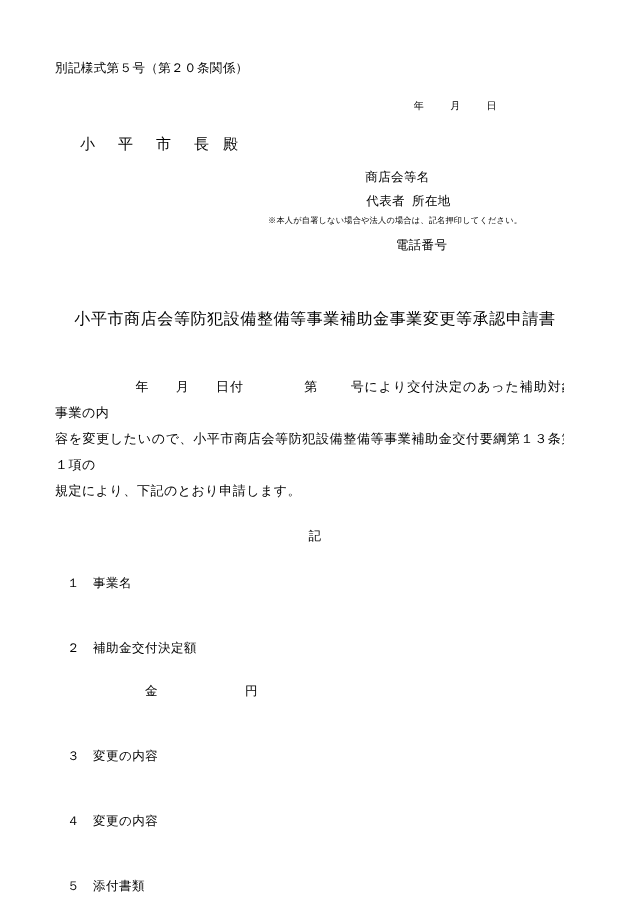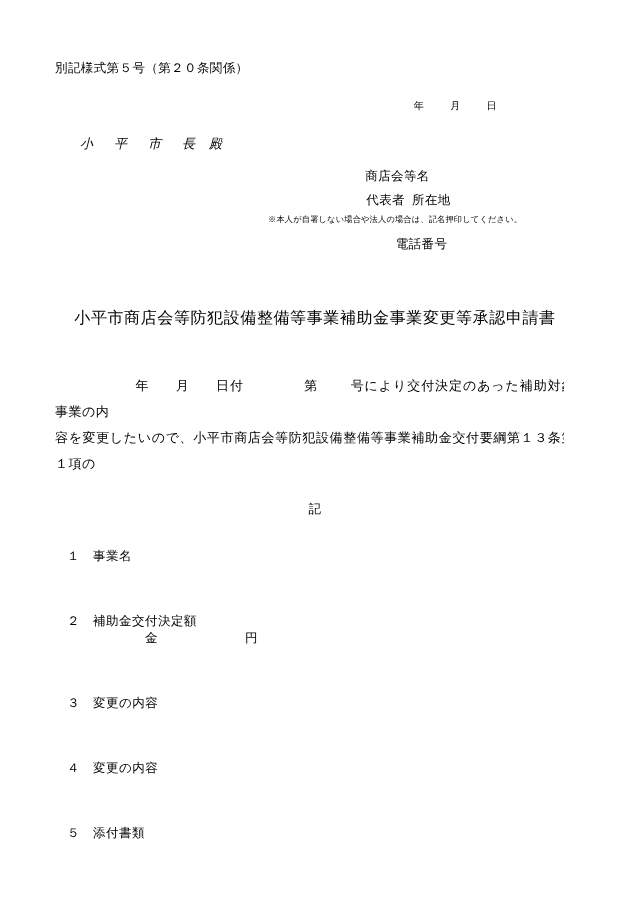--- a/index.html
+++ b/index.html
@@ -34,25 +34,24 @@
   }
   .date-line {
     font-size: 10px;
     text-align: right;
     padding-right: 78px;
     margin: 0 0 22px 0;
     letter-spacing: 0.4px;
   }
   .date-line .sp { display: inline-block; width: 26px; }
   .addressee {
-    font-size: 13px;
+    font-size: 15px;
     margin: 0 0 12px 0;
     padding-left: 25px;
     letter-spacing: 4px;
-    font-style: italic;
   }
   .addressee .honorific {
     letter-spacing: 0.4px;
     margin-left: 10px;
   }
   .applicant-block {
     padding-left: 165px;
     font-size: 12.5px;
     line-height: 1.9;
     letter-spacing: 0.4px;
@@ -103,20 +102,21 @@
     font-size: 12.5px;
     letter-spacing: 0.5px;
   }
   .item {
     padding-left: 12px;
     margin-bottom: 48px;
   }
   .item .num { display: inline-block; width: 26px; }
   .item-sub {
     padding-left: 78px;
+    margin-top: 26px;
   }
   .item-sub .kin { display: inline-block; width: 100px; }
   .item:last-child { margin-bottom: 0; }
 </style>
 </head>
 <body>
 
 <div class="page">
   <div class="doc">
 
@@ -145,20 +145,21 @@
       <div class="applicant-row phone-indent">
         <span>電話番号</span>
       </div>
     </div>
 
     <div class="doc-title">小平市商店会等防犯設備整備等事業補助金事業変更等承認申請書</div>
 
     <div class="body-para">
       <span class="lead"></span><span>年</span><span class="gap-s"></span><span>月</span><span class="gap-s"></span><span>日付</span><span class="gap-m"></span><span>第</span><span class="gap-l"></span><span>号により交付決定のあった補助対象事業の内</span><br>
       <span>容を変更したいので、小平市商店会等防犯設備整備等事業補助金交付要綱第１３条第１項の</span><br>
+      <span>規定により、下記のとおり申請します。</span>
     </div>
 
     <div class="ki">記</div>
 
     <div class="items">
 
       <div class="item">
         <span class="num">１</span><span>事業名</span>
       </div>
 

